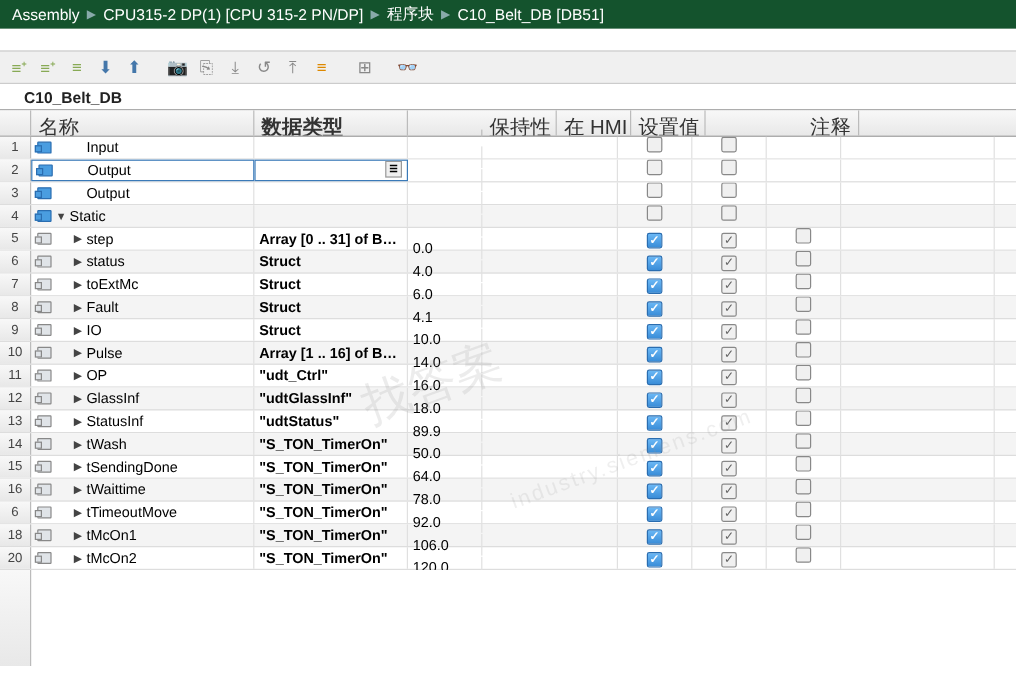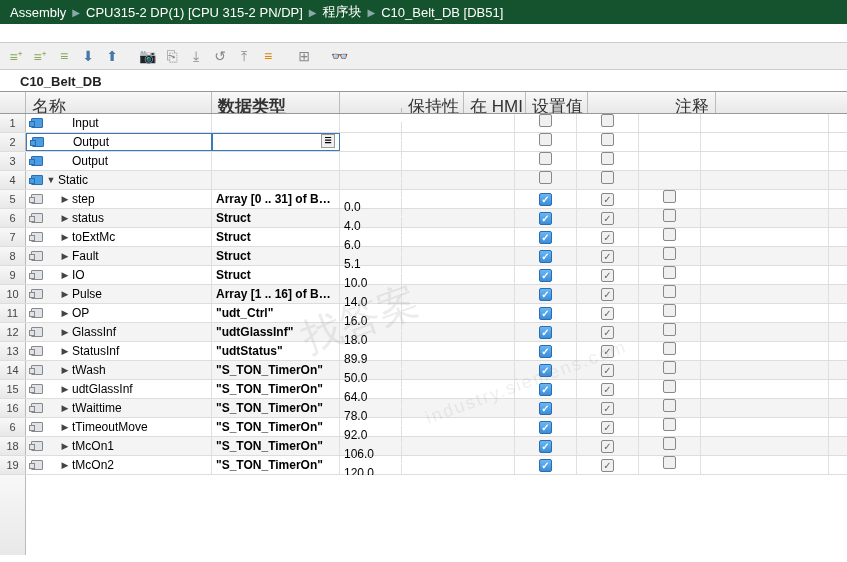--- a/index.html
+++ b/index.html
@@ -227,21 +227,21 @@
         <div class="rn">8</div>
         <div class="cell c-name namecell">
           <span class="icon-slot">
             <span class="struct-icon"></span>
           </span>
           <span style="width: 12px; display: inline-block;"></span>
           <span class="expand">▶</span>
           <span>Fault</span>
         </div>
         <div class="cell c-type">Struct</div>
-        <div class="cell c-off">5.1</div>
+        <div class="cell c-off">4.1</div>
         <div class="cell c-start"></div>
         <div class="cell c-ret center"><span class="cb blue"></span></div>
         <div class="cell c-hmi center"><span class="cb gray chk"></span></div>
         <div class="cell c-set center"><span class="cb gray"></span></div>
         <div class="cell c-com"></div>
       </div>
       <div class="row">
         <div class="rn">9</div>
         <div class="cell c-name namecell">
           <span class="icon-slot">
@@ -350,21 +350,21 @@
         <div class="cell c-com"></div>
       </div>
       <div class="row">
         <div class="rn">15</div>
         <div class="cell c-name namecell">
           <span class="icon-slot">
             <span class="struct-icon"></span>
           </span>
           <span style="width: 12px; display: inline-block;"></span>
           <span class="expand">▶</span>
-          <span>udtGlassInf</span>
+          <span>tSendingDone</span>
         </div>
         <div class="cell c-type">"S_TON_TimerOn"</div>
         <div class="cell c-off">64.0</div>
         <div class="cell c-start"></div>
         <div class="cell c-ret center"><span class="cb blue"></span></div>
         <div class="cell c-hmi center"><span class="cb gray chk"></span></div>
         <div class="cell c-set center"><span class="cb gray"></span></div>
         <div class="cell c-com"></div>
       </div>
       <div class="row">
@@ -415,21 +415,21 @@
         </div>
         <div class="cell c-type">"S_TON_TimerOn"</div>
         <div class="cell c-off">106.0</div>
         <div class="cell c-start"></div>
         <div class="cell c-ret center"><span class="cb blue"></span></div>
         <div class="cell c-hmi center"><span class="cb gray chk"></span></div>
         <div class="cell c-set center"><span class="cb gray"></span></div>
         <div class="cell c-com"></div>
       </div>
       <div class="row">
-        <div class="rn">19</div>
+        <div class="rn">20</div>
         <div class="cell c-name namecell">
           <span class="icon-slot">
             <span class="struct-icon"></span>
           </span>
           <span style="width: 12px; display: inline-block;"></span>
           <span class="expand">▶</span>
           <span>tMcOn2</span>
         </div>
         <div class="cell c-type">"S_TON_TimerOn"</div>
         <div class="cell c-off">120.0</div>

